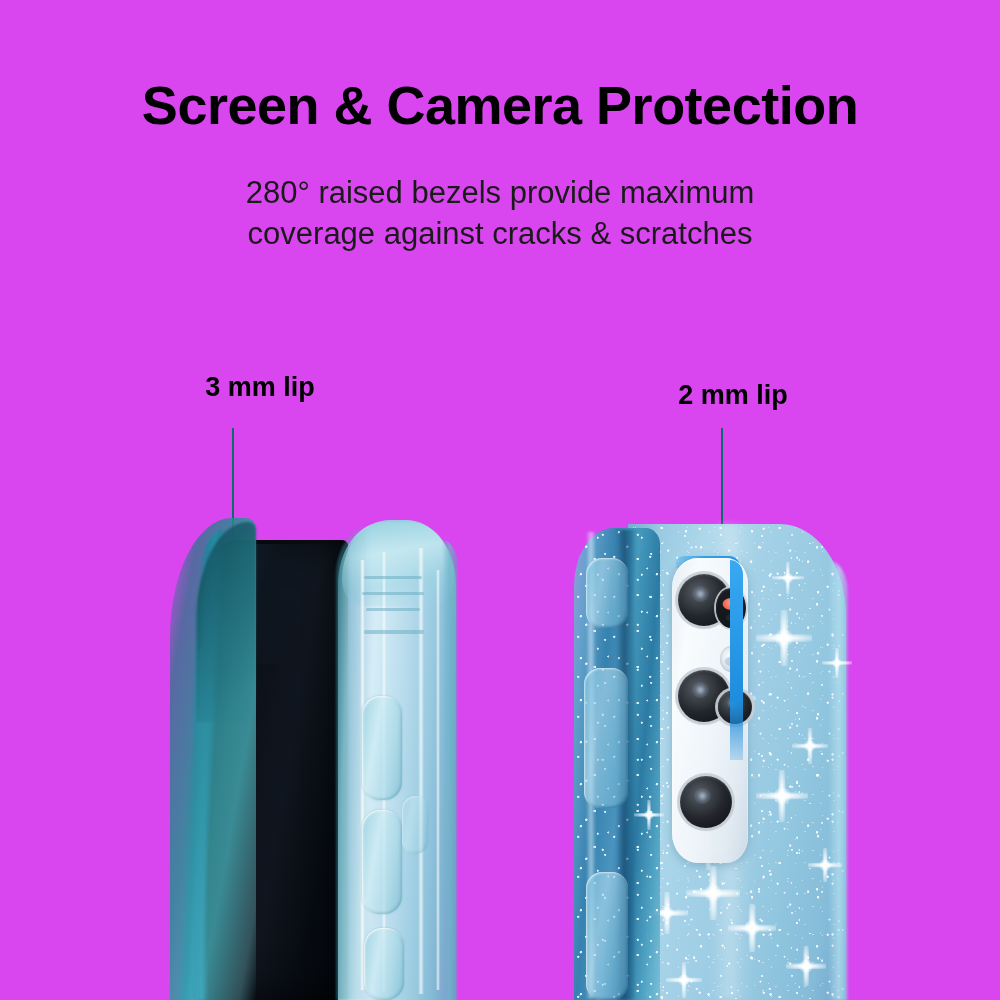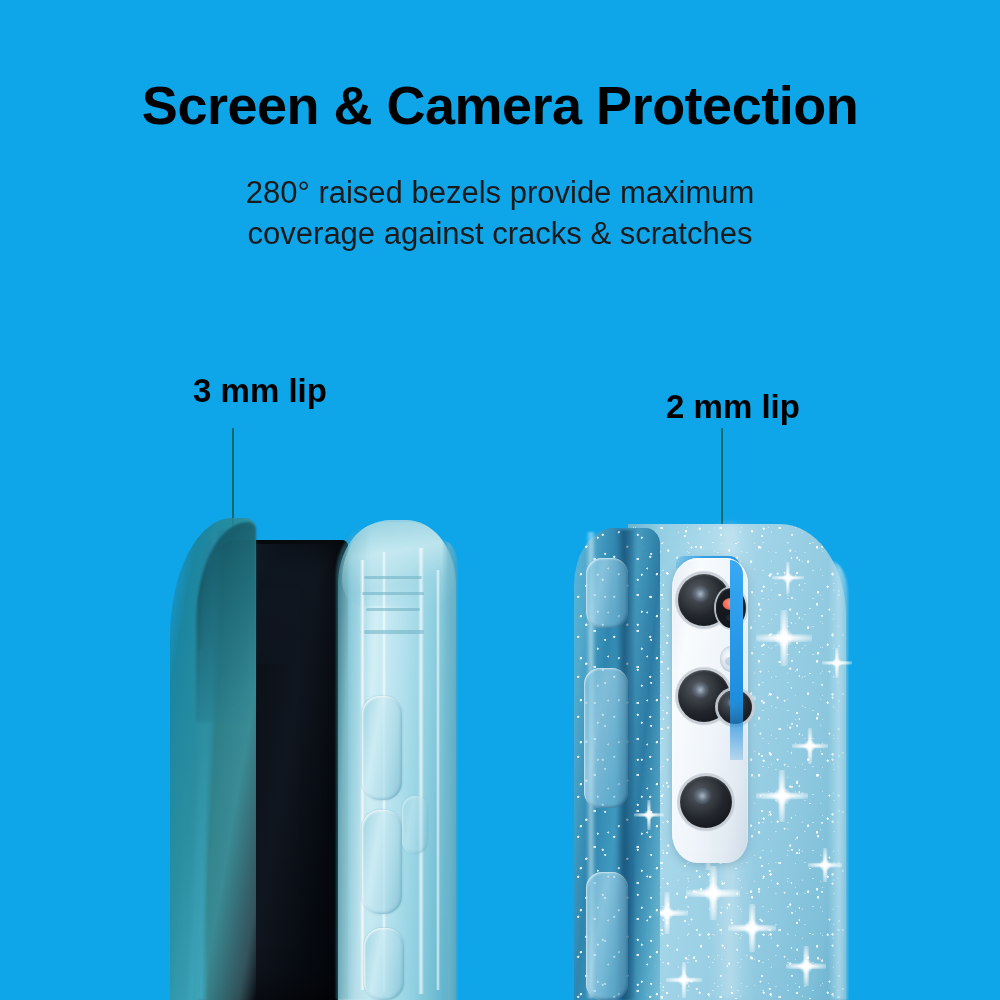--- a/index.html
+++ b/index.html
@@ -12,21 +12,21 @@
     width: 1000px;
     height: 1000px;
     overflow: hidden;
     font-family: "Liberation Sans", sans-serif;
     -webkit-font-smoothing: antialiased;
   }
   #stage {
     position: relative;
     width: 1000px;
     height: 1000px;
-    background: #0ea5e9;
+    background: #d946ef;
     overflow: hidden;
   }
 
   
   .headline {
     position: absolute;
     left: 0; top: 78px;
     width: 1000px;
     text-align: center;
     font-size: 54px;
@@ -44,28 +44,28 @@
     font-size: 31px;
     font-weight: 400;
     color: #1a1a1a;
     line-height: 1.33;
   }
   .subhead .line { display: block; }
 
   
   .callout-label {
     position: absolute;
-    font-size: 33px;
+    font-size: 27px;
     font-weight: 700;
     color: #000000;
     white-space: nowrap;
     text-align: center;
   }
   #callout-left-label  { left: 160px; top: 372px; width: 200px; }
-  #callout-right-label { left: 633px; top: 388px; width: 200px; }
+  #callout-right-label { left: 633px; top: 380px; width: 200px; }
 
   .leader-line {
     position: absolute;
     width: 2px;
     background: #0d6a6a;
   }
   #leader-left  { left: 232px; top: 428px; height: 178px; }
   #leader-right { left: 721px; top: 428px; height: 172px; }
 
   

